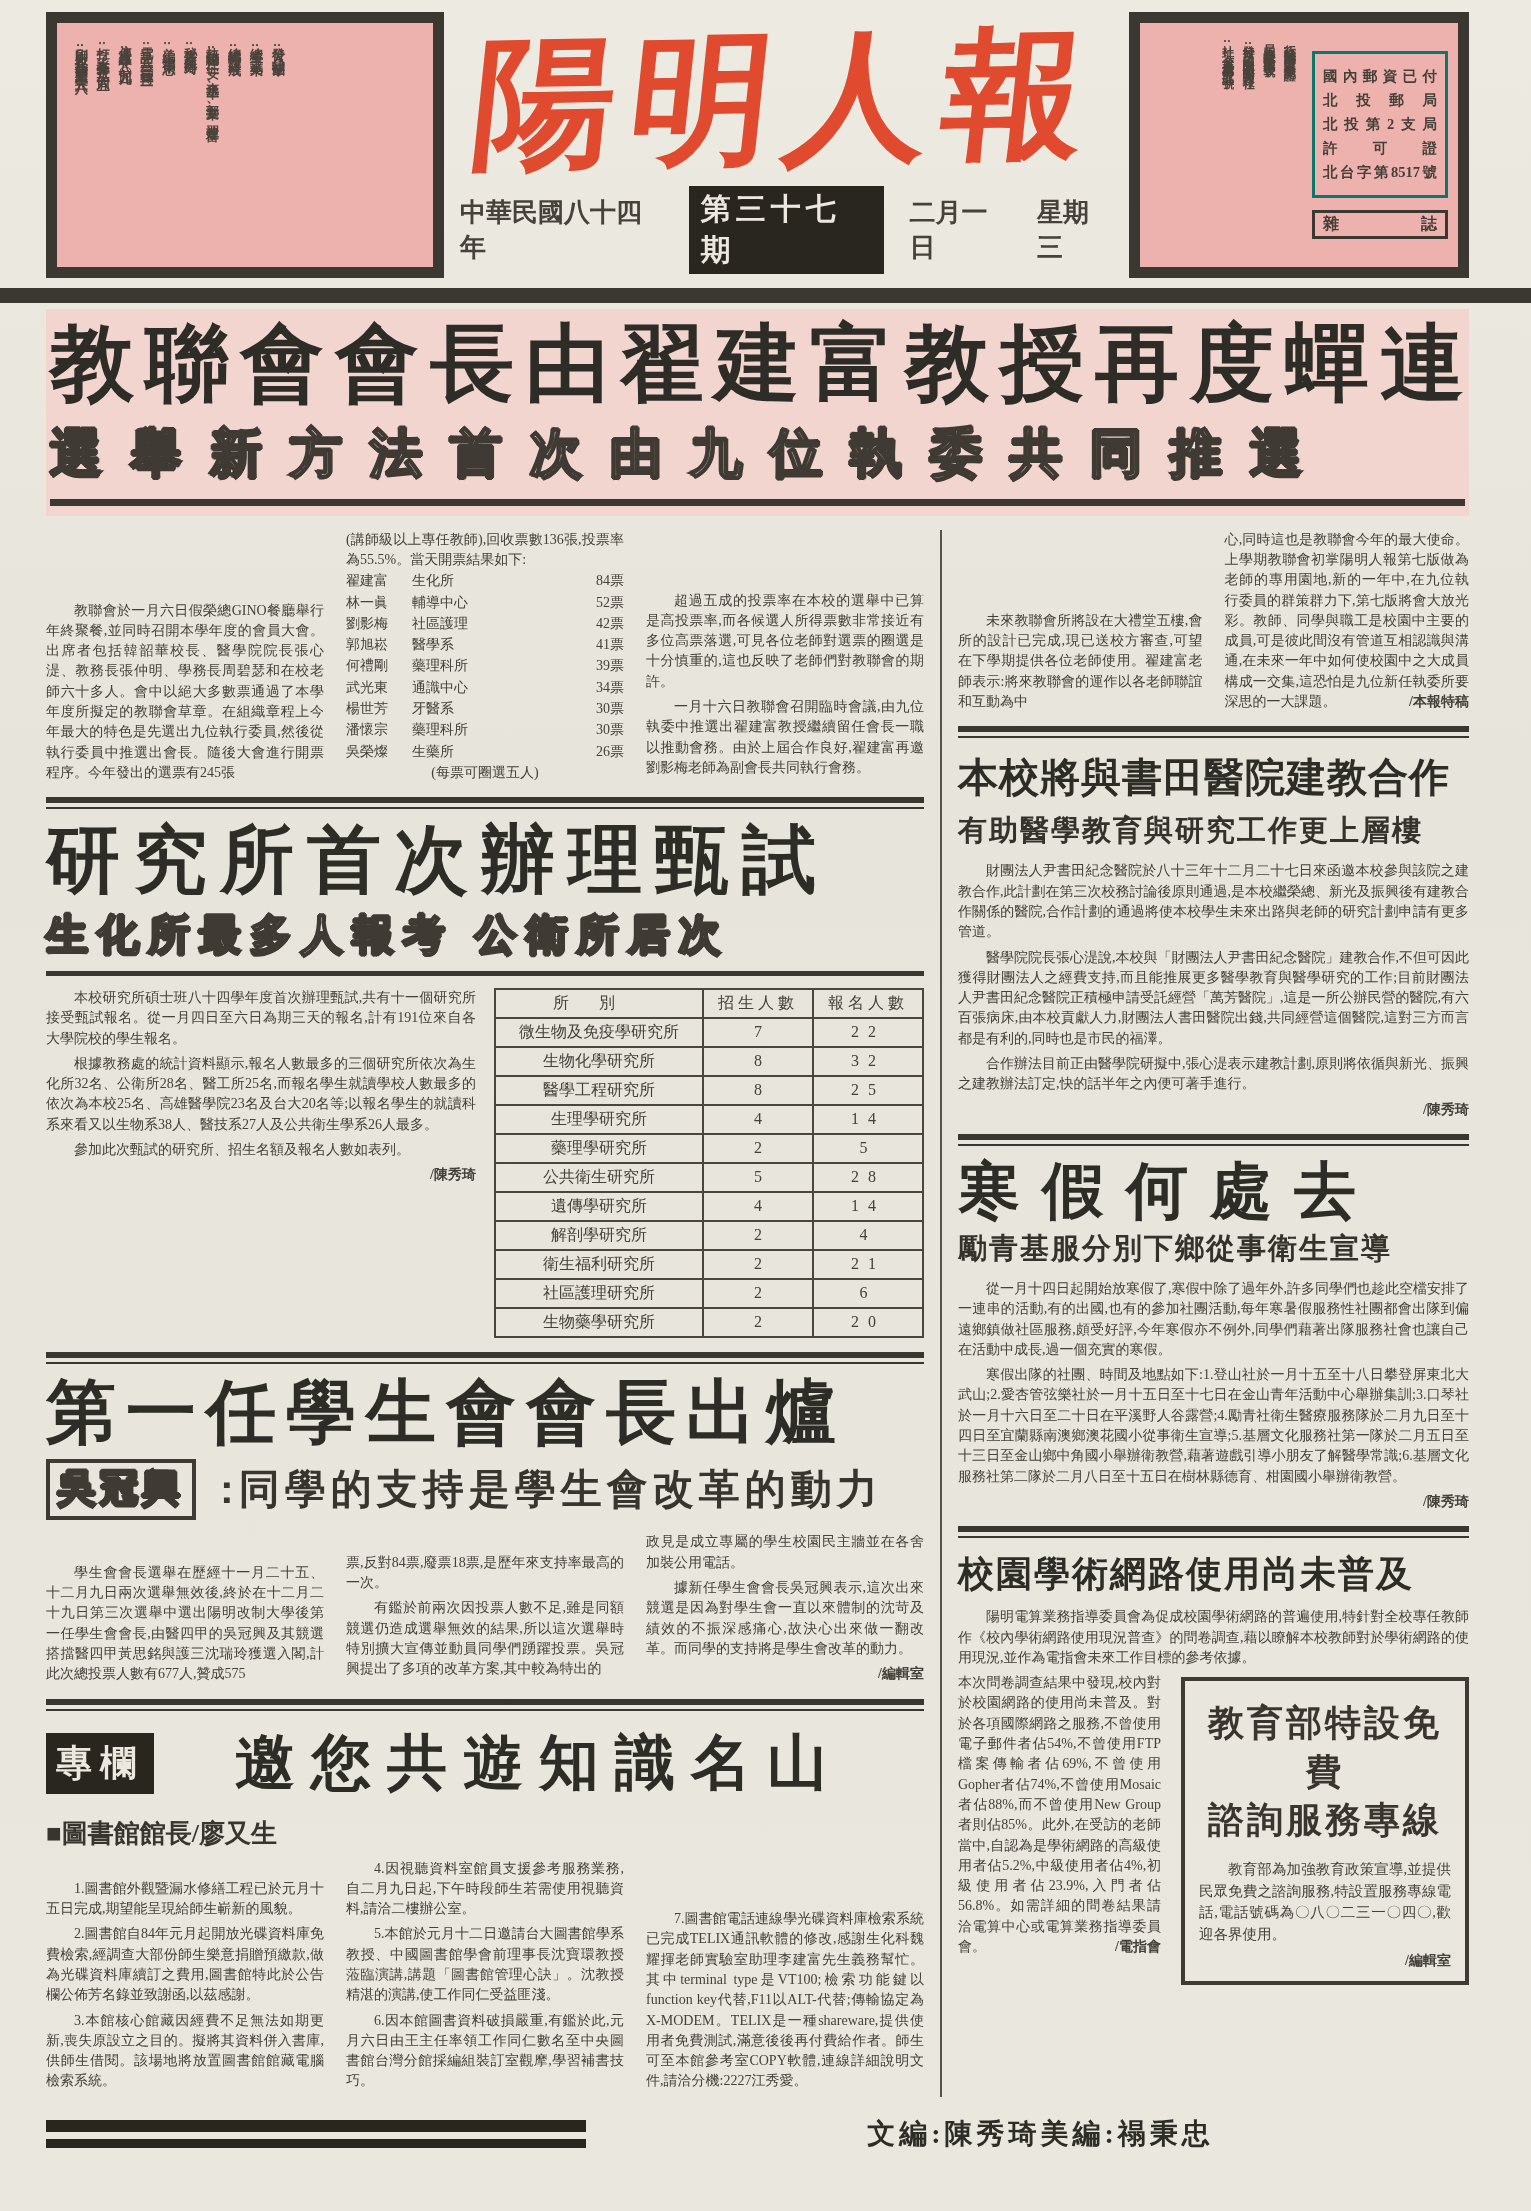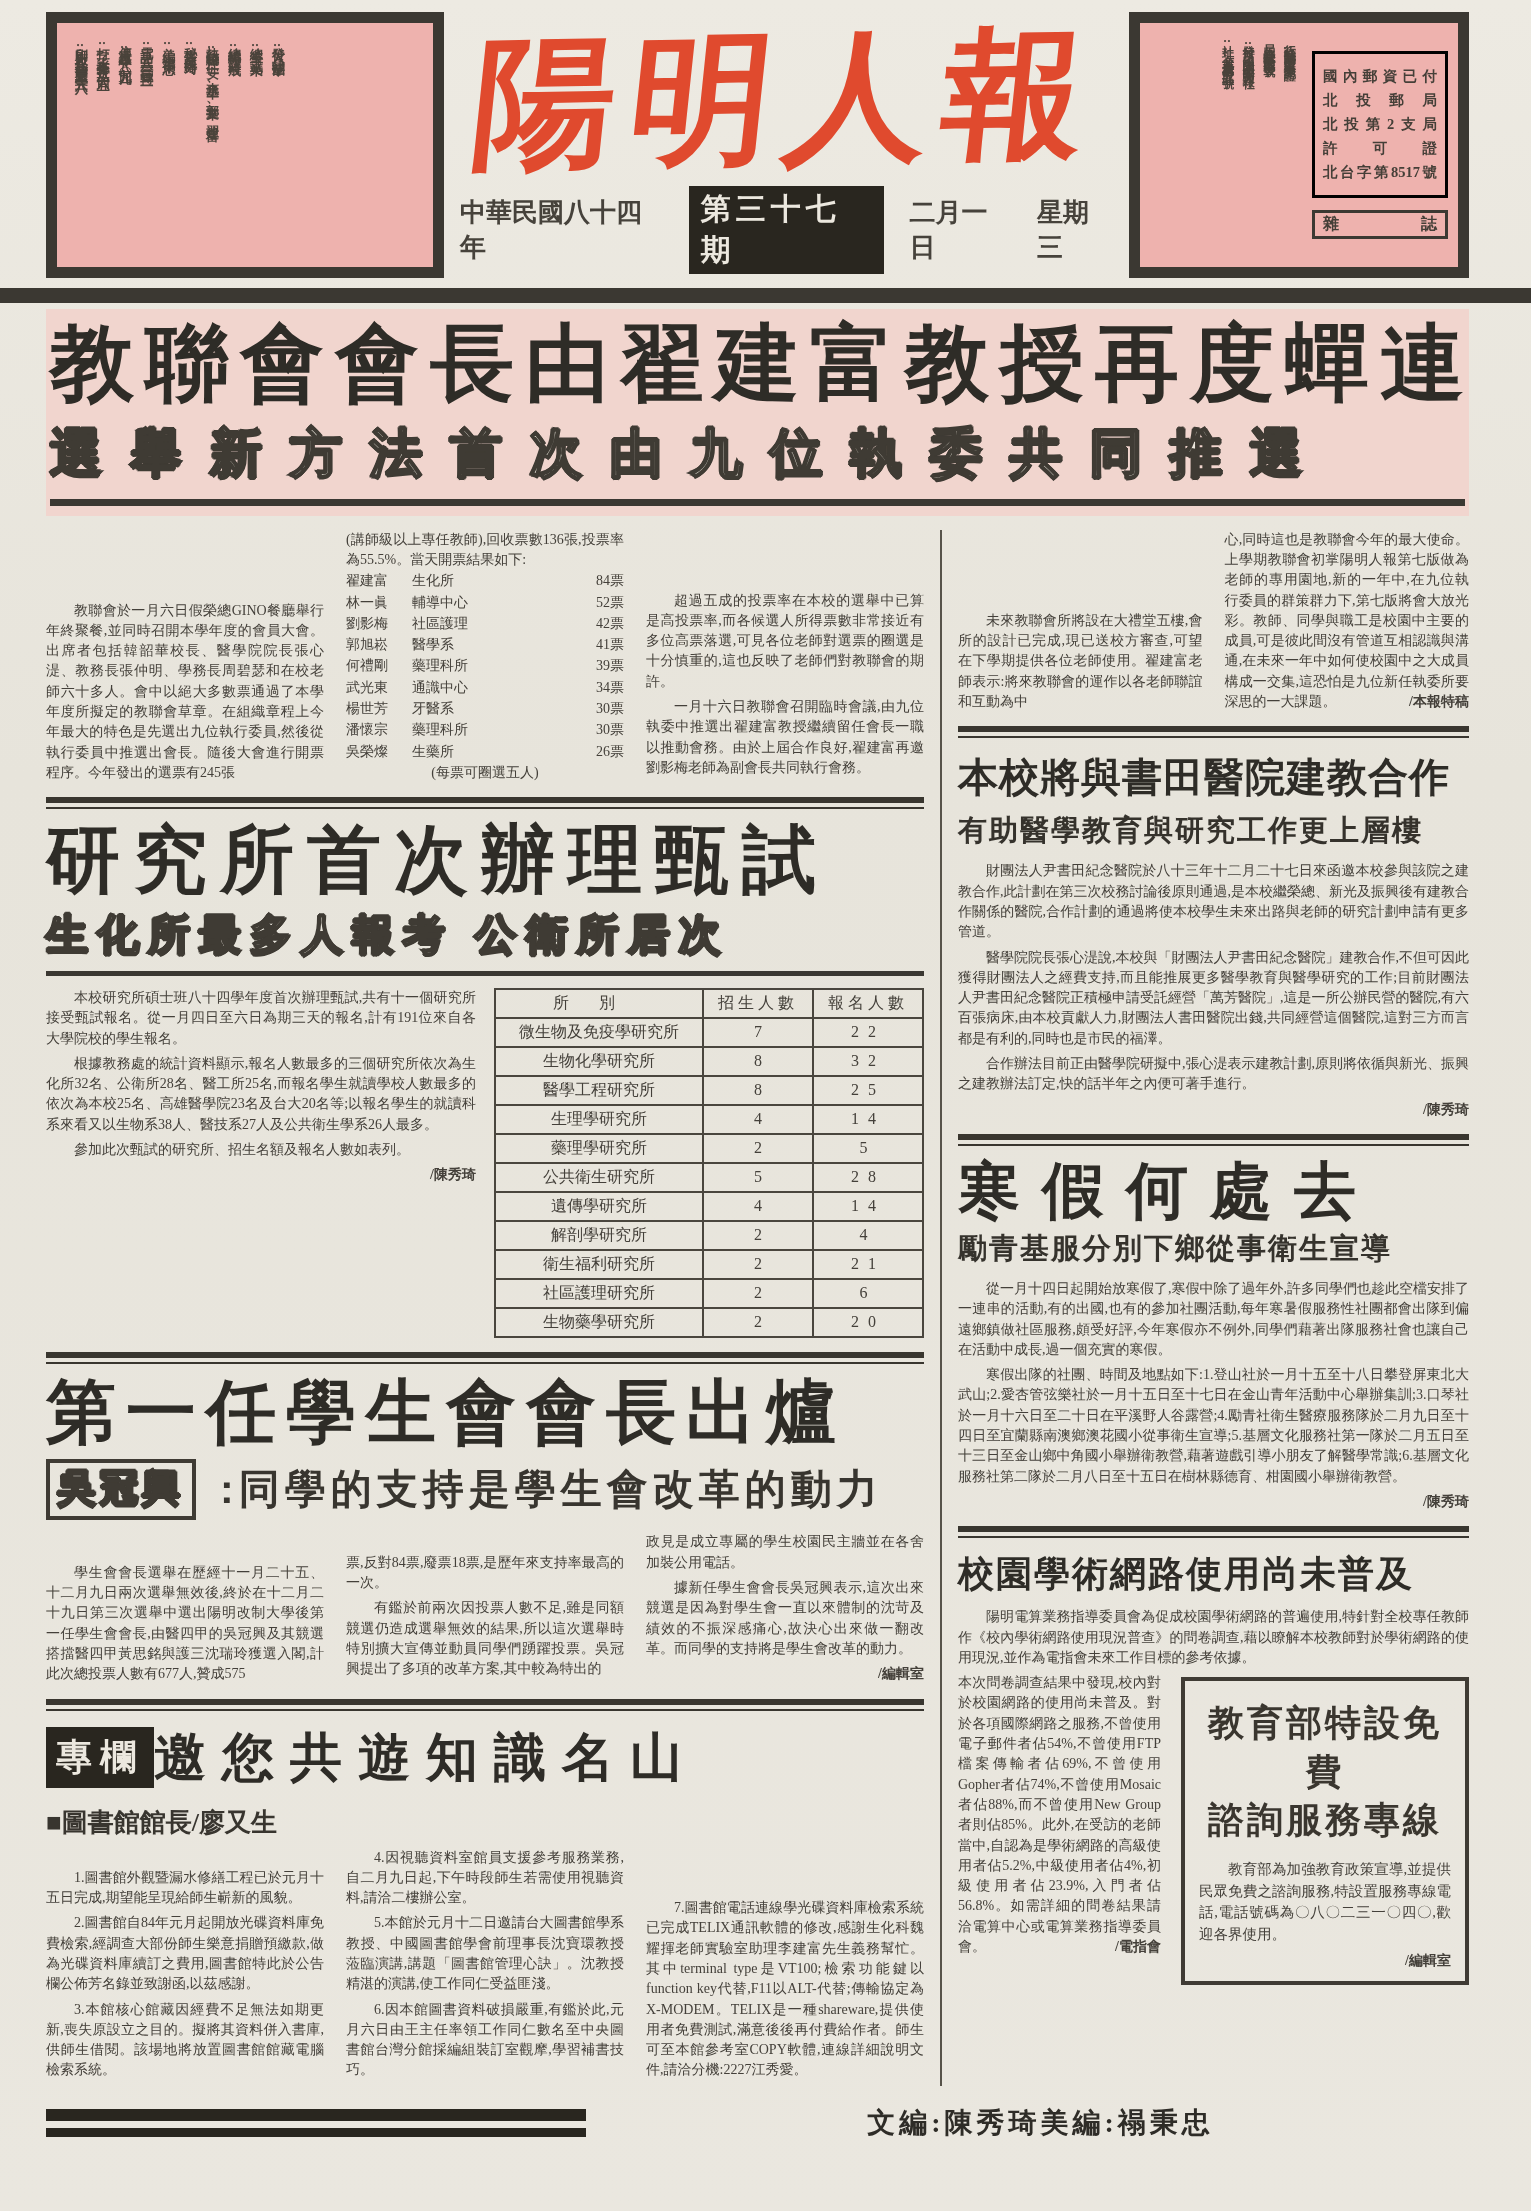--- a/index.html
+++ b/index.html
@@ -9,21 +9,21 @@
   
   .mast{display:flex;gap:16px;height:266px;}
   .mbox{background:#eeb2ae;border:11px solid #3b3832;box-sizing:border-box;}
   .mbox.left{width:398px;padding:14px 10px;}
   .mbox.right{width:340px;padding:12px 10px;display:flex;gap:10px;}
   .vtext{writing-mode:vertical-rl;height:100%;font-weight:bold;font-size:13px;line-height:1.3;
          letter-spacing:2px;color:#4a433b;}
   .ventry{margin:0 5px;}
   .mbox.right .vtext{font-size:12px;width:152px;}
   .stampcol{flex:1;display:flex;flex-direction:column;justify-content:center;}
-  .permit{border:3px solid #000000;padding:8px 8px;font-size:14.5px;font-weight:bold;color:#453f38;}
+  .permit{border:3px solid #0f766e;padding:8px 8px;font-size:14.5px;font-weight:bold;color:#453f38;}
   .permit .pline{text-align:justify;text-align-last:justify;margin:5px 0;}
   .mag{border:3px solid #3b3832;display:flex;justify-content:space-between;font-size:16px;
        font-weight:bold;padding:1px 8px;margin-top:12px;color:#453f38;}
   .mcenter{flex:1;display:flex;flex-direction:column;justify-content:flex-end;}
   .mtitle{font-size:142px;line-height:1.05;color:#e04a2e;text-align:center;font-weight:bold;
           letter-spacing:14px;transform:skewX(-7deg) rotate(-1deg);white-space:nowrap;}
   .dateline{display:flex;justify-content:center;align-items:center;gap:26px;font-size:26px;
             font-weight:bold;color:#46423b;margin:12px 0 4px;}
   .issue{background:#29261f;color:#ece8df;padding:3px 12px;font-size:30px;letter-spacing:5px;}
   .band{height:15px;background:#3b3832;margin:10px -62px 0 -46px;}
@@ -65,22 +65,22 @@
   .h5{font-family:"Liberation Sans","DejaVu Sans",sans-serif;font-weight:900;font-size:70px;
       letter-spacing:10px;color:#2e2c27;line-height:1.05;white-space:nowrap;}
   .a5sub{display:flex;align-items:center;gap:24px;margin:10px 0 12px;}
   .namebox{border:4px solid #3f3b34;padding:0 8px 2px;font-family:"Liberation Sans","DejaVu Sans",sans-serif;
            font-weight:800;font-size:38px;letter-spacing:4px;}
   .a5subtext{font-family:"Liberation Sans","DejaVu Sans",sans-serif;font-weight:800;font-size:41px;
              letter-spacing:5px;color:#38352f;}
   .zlhead{display:flex;align-items:center;margin-top:2px;}
   .zlbadge{background:#29261f;color:#ece8df;font-size:36px;font-weight:bold;padding:6px 10px;
            letter-spacing:8px;font-family:"Liberation Sans","DejaVu Sans",sans-serif;}
-  .zltitle{flex:1;text-align:left;font-family:"Liberation Sans","DejaVu Sans",sans-serif;
-           font-weight:900;font-size:52px;letter-spacing:16px;color:#2e2c27;}
+  .zltitle{flex:1;text-align:center;font-family:"Liberation Sans","DejaVu Sans",sans-serif;
+           font-weight:900;font-size:60px;letter-spacing:16px;color:#2e2c27;}
   .zlby{font-weight:bold;font-size:26px;margin:12px 0 8px;color:#38352f;}
   
   .h3{font-family:"Liberation Sans","DejaVu Sans",sans-serif;font-weight:900;font-size:40px;
       letter-spacing:1px;color:#2e2c27;white-space:nowrap;}
   .h3sub{font-family:"Liberation Sans","DejaVu Sans",sans-serif;font-weight:800;font-size:29px;
          letter-spacing:2px;margin:6px 0 10px;color:#35322c;}
   .h4{font-family:"Liberation Sans","DejaVu Sans",sans-serif;font-weight:900;font-size:62px;
       letter-spacing:22px;color:#2e2c27;line-height:1.05;white-space:nowrap;}
   .h6{font-family:"Liberation Sans","DejaVu Sans",sans-serif;font-weight:900;font-size:36px;
       letter-spacing:2px;color:#2e2c27;margin-bottom:8px;white-space:nowrap;}

